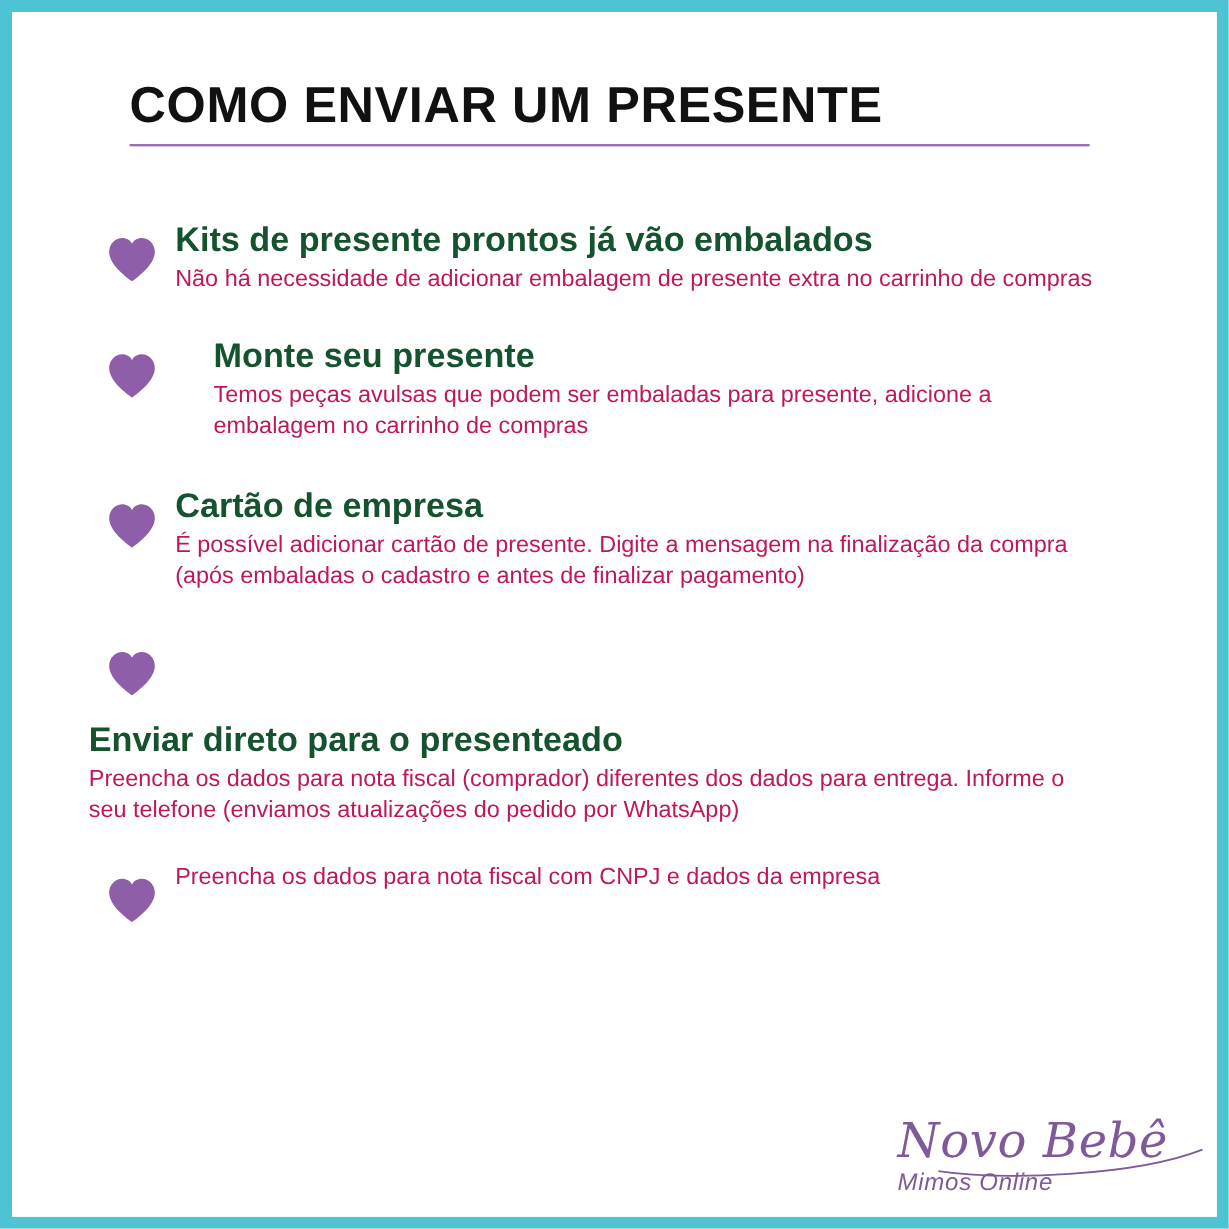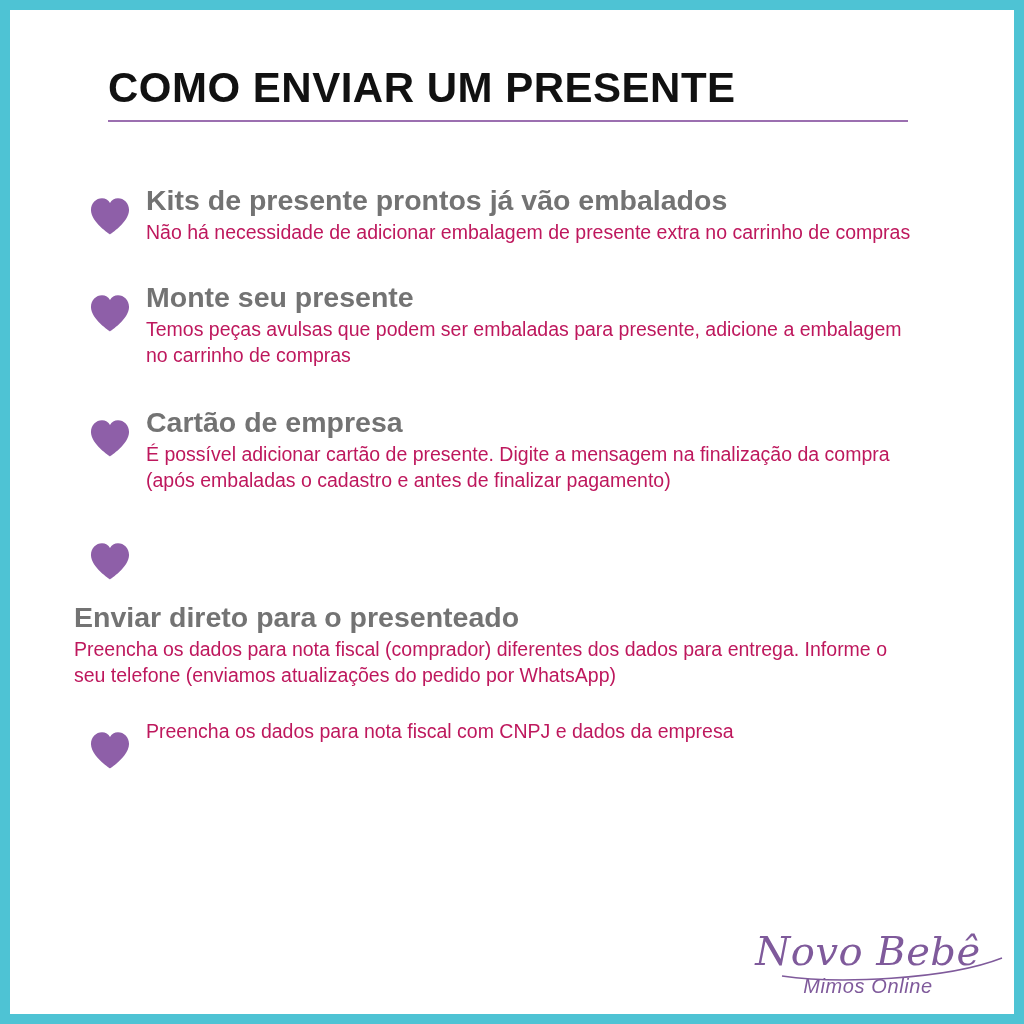--- a/index.html
+++ b/index.html
@@ -76,47 +76,47 @@
   }
 
   .text-col {
     flex: 1 1 auto;
     padding-right: 40px;
   }
 
   .item-title {
     font-size: 28.5px;
     font-weight: bold;
-    color: #737373;
+    color: #14532d;
     line-height: 1.15;
     margin-bottom: 2px;
   }
 
   .item-desc {
     font-size: 19.5px;
     font-weight: 400;
     color: #be185d;
     line-height: 1.34;
     letter-spacing: 0.0px;
   }
 
   
   .item:nth-child(1) { margin-bottom: 36px; }
-  .item:nth-child(2) { margin-bottom: 38px; }
+  .item:nth-child(2) { margin-bottom: 38px; gap: 32px; }
   .item:nth-child(3) { margin-bottom: 36px; }
   .item:nth-child(4) { margin-bottom: 30px; flex-direction: column; }
   .item:nth-child(5) { margin-bottom: 0; }
 
   
   .logo {
     position: absolute;
     right: 26px;
     bottom: 16px;
     width: 240px;
-    text-align: center;
+    text-align: left;
   }
 
   .logo-script {
     font-family: "DejaVu Serif", serif;
     font-style: italic;
     font-size: 40px;
     color: #7f5a9b;
     line-height: 1;
     letter-spacing: 0.5px;
     white-space: nowrap;

